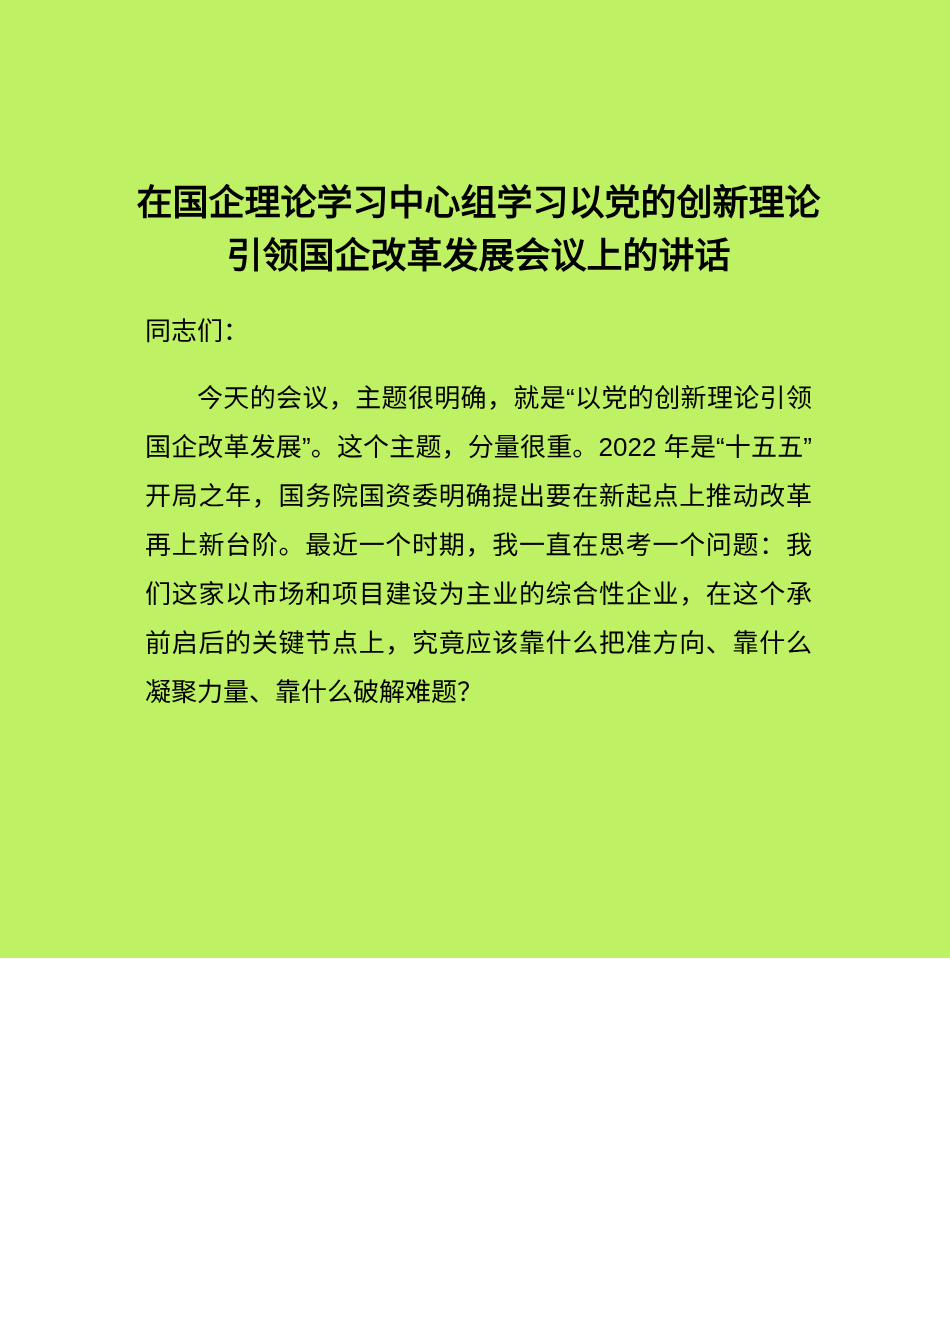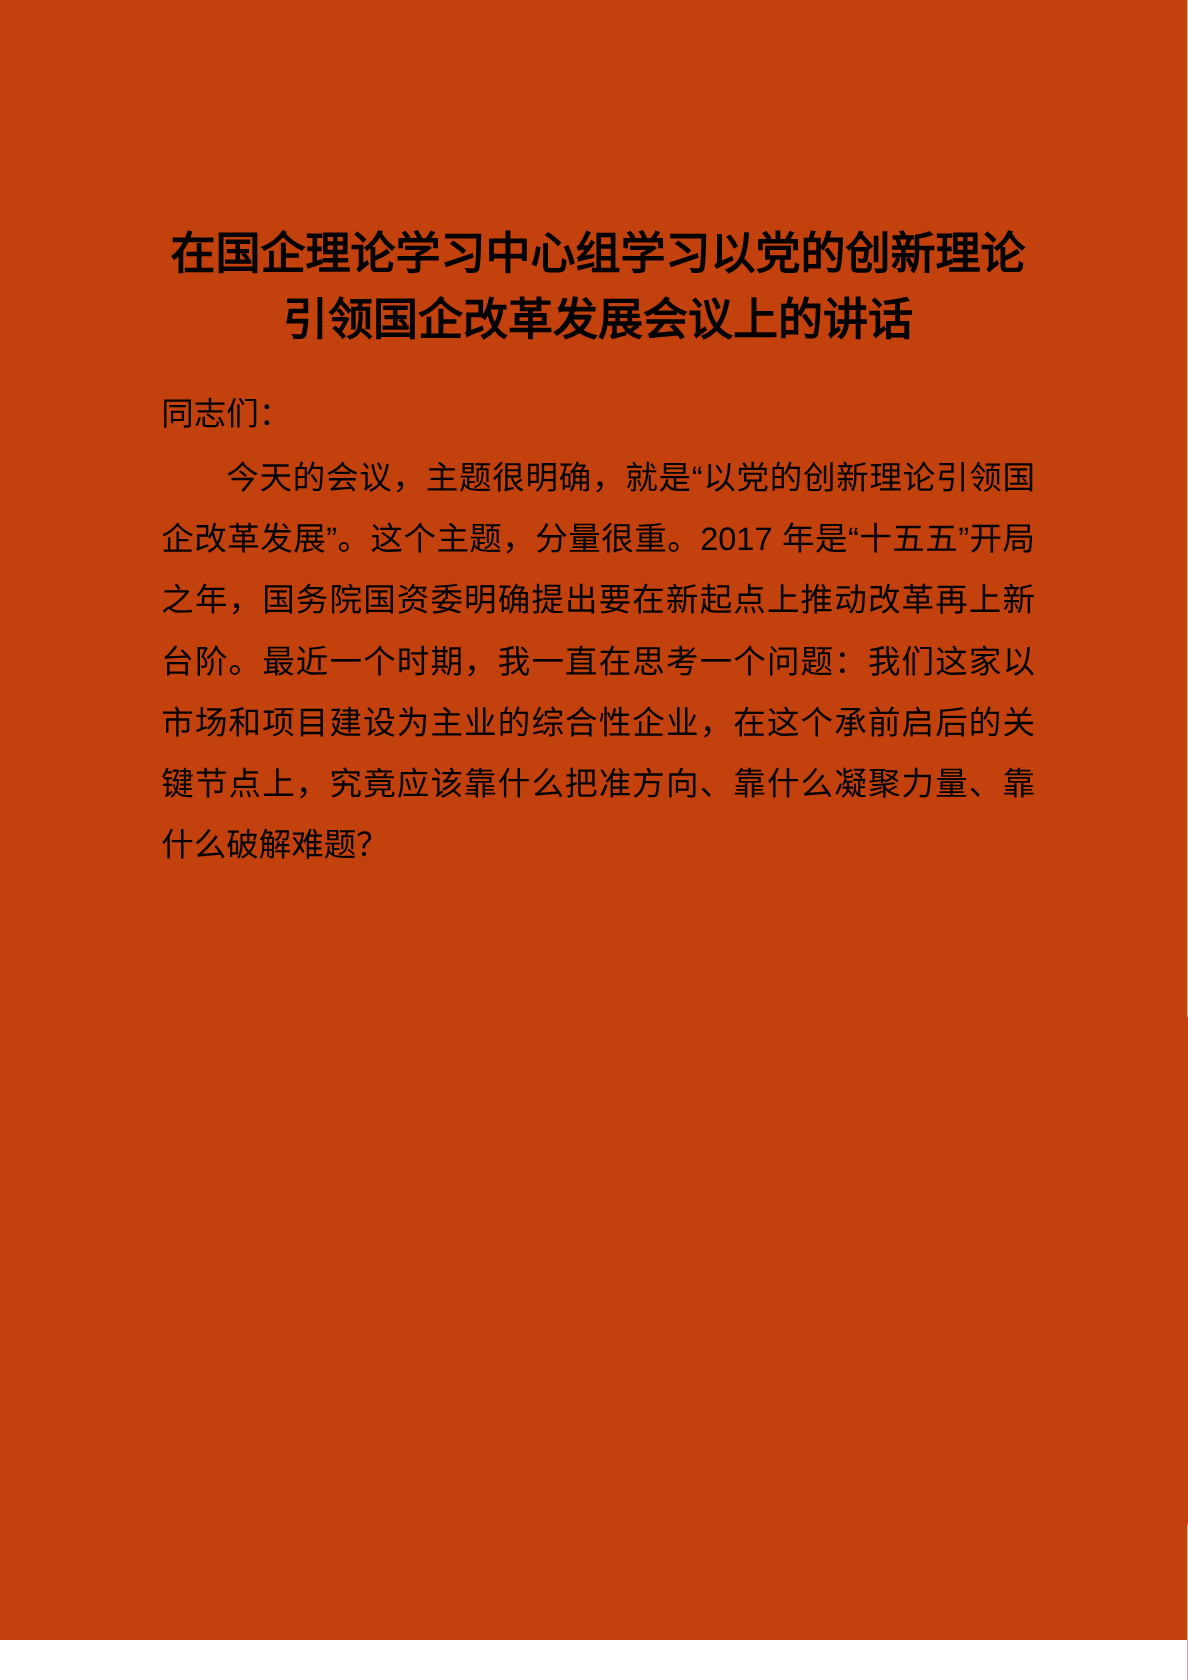--- a/index.html
+++ b/index.html
@@ -3,54 +3,54 @@
 <meta charset="utf-8">
 <style>
   html, body {
     margin: 0;
     padding: 0;
     background: #ffffff;
   }
   .page {
     position: relative;
     width: 950px;
-    height: 1312px;
+    height: 958px;
     margin: 0 auto;
-    background: #c2410c;
+    background: #bef264;
     color: #000000;
     overflow: hidden;
     font-family: "Liberation Sans", "DejaVu Sans", sans-serif;
   }
   .doc {
     padding: 176px 120px 0 127px; 
   }
   .doc-title {
     margin: 0 0 25px 0;
     font-size: 36px;
     font-weight: 700;
     line-height: 53px;
     text-align: center;
     letter-spacing: 0;
   }
   .doc-body p {
-    margin: 2px;
+    margin: 18px;
     font-size: 26px;
     line-height: 49px;
     text-align: justify;
     text-justify: inter-ideograph;
     word-break: normal;
   }
   .doc-body p.indent {
     text-indent: 2em;
   }
 </style>
 </head>
 <body>
 
 <div class="page">
   <div class="doc">
     <h1 class="doc-title">在国企理论学习中心组学习以党的创新理论引领国企改革发展会议上的讲话</h1>
     <div class="doc-body">
       <p>同志们：</p>
-      <p class="indent">今天的会议，主题很明确，就是“以党的创新理论引领国企改革发展”。这个主题，分量很重。2017 年是“十五五”开局之年，国务院国资委明确提出要在新起点上推动改革再上新台阶。最近一个时期，我一直在思考一个问题：我们这家以市场和项目建设为主业的综合性企业，在这个承前启后的关键节点上，究竟应该靠什么把准方向、靠什么凝聚力量、靠什么破解难题？</p>
+      <p class="indent">今天的会议，主题很明确，就是“以党的创新理论引领国企改革发展”。这个主题，分量很重。2022 年是“十五五”开局之年，国务院国资委明确提出要在新起点上推动改革再上新台阶。最近一个时期，我一直在思考一个问题：我们这家以市场和项目建设为主业的综合性企业，在这个承前启后的关键节点上，究竟应该靠什么把准方向、靠什么凝聚力量、靠什么破解难题？</p>
     </div>
   </div>
 </div>
 
 </body></html>

